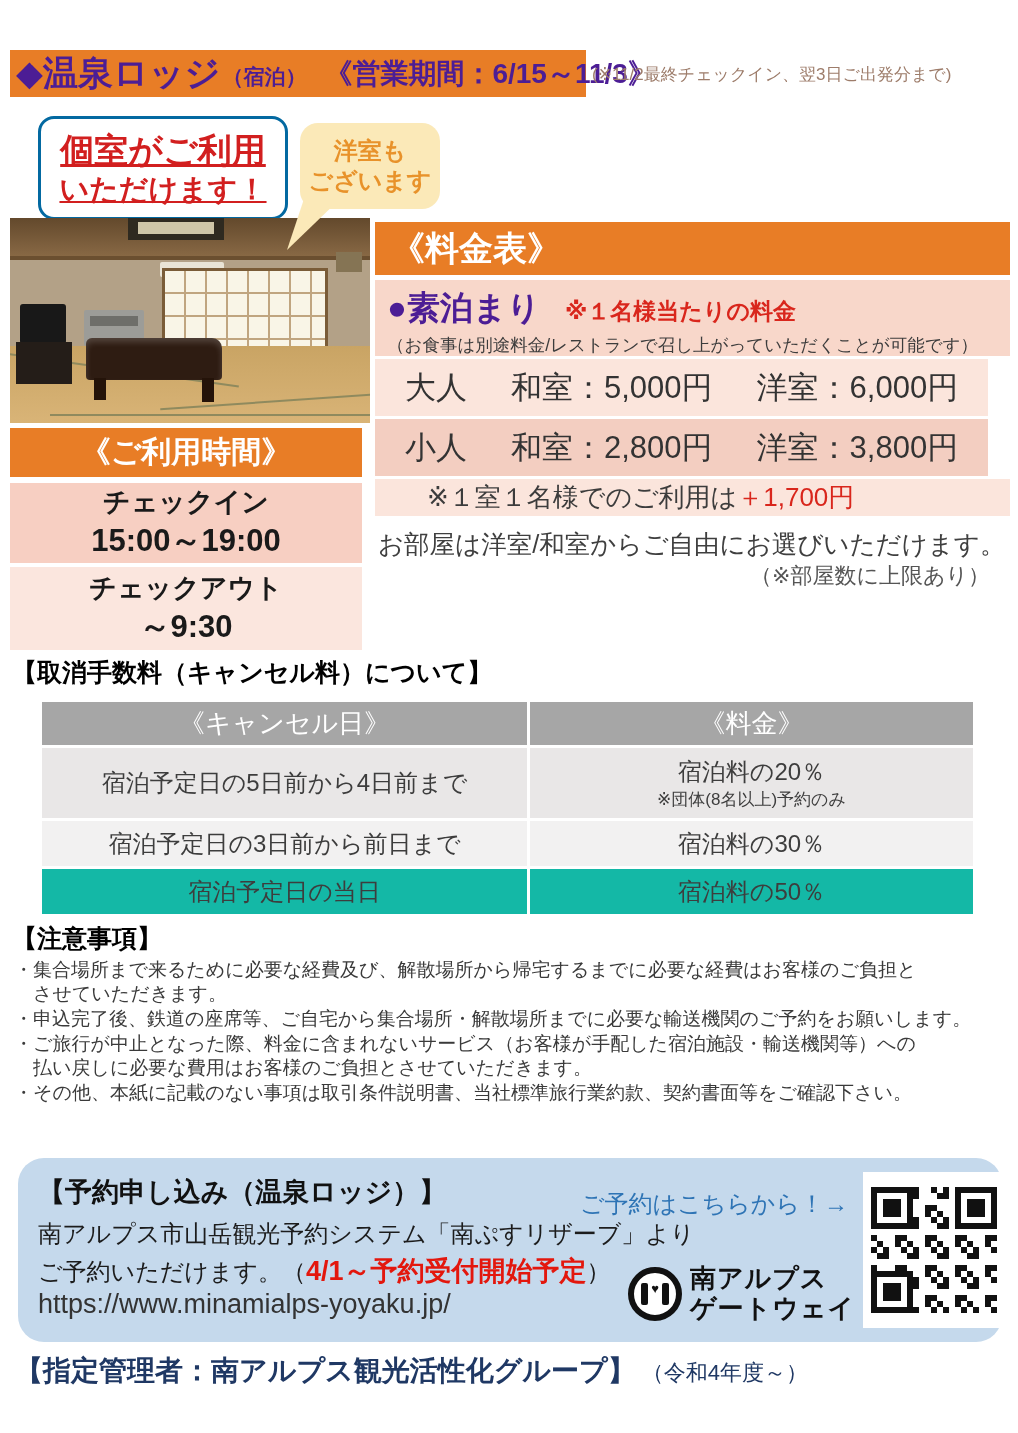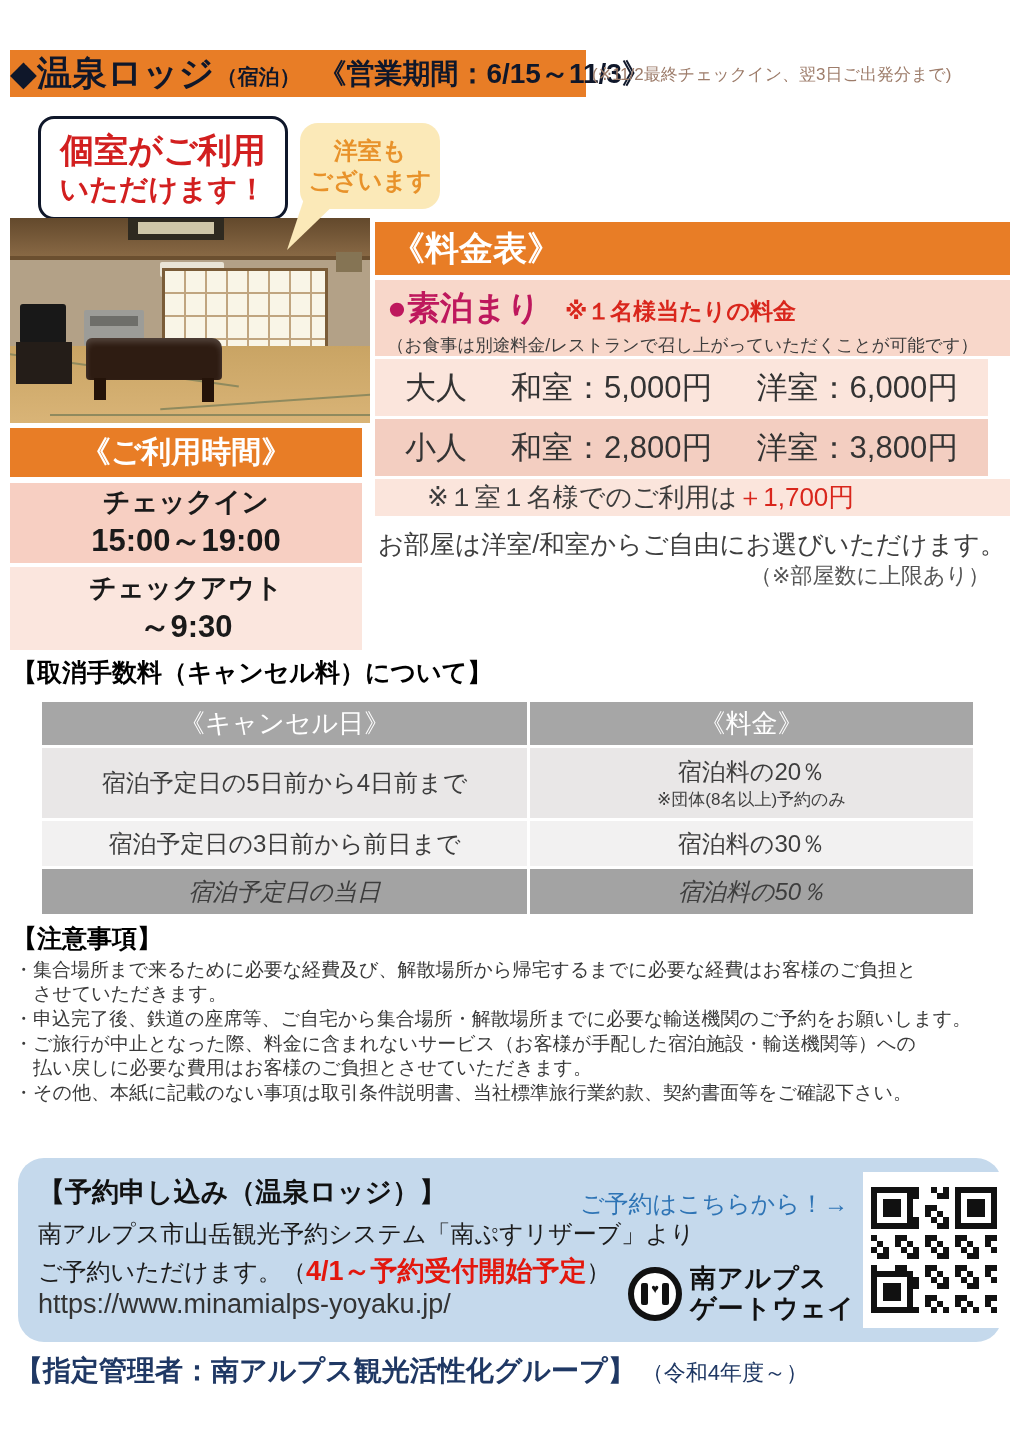--- a/index.html
+++ b/index.html
@@ -1,31 +1,31 @@
 <!DOCTYPE html>
 <html><head>
 <meta charset="utf-8">
 <style>
   html,body{margin:0;padding:0;background:#fff;}
   #page{position:relative;width:1018px;height:1433px;background:#fff;overflow:hidden;
         font-family:"Liberation Sans","DejaVu Sans",sans-serif;}
   .abs{position:absolute;}
 
   
-  .banner{left:10px;top:50px;width:576px;height:47px;background:#e87d26;color:#0f172a;
-          display:flex;align-items:center;box-sizing:border-box;white-space:nowrap;}
+  .banner{left:10px;top:50px;width:576px;height:47px;background:#e87d26;color:#4c1d95;
+          display:flex;align-items:center;padding-left:6px;box-sizing:border-box;white-space:nowrap;}
   .banner .t1{font-size:35px;font-weight:bold;}
   .banner .t2{font-size:21px;font-weight:bold;margin:6px 16px 0 2px;}
   .banner .t3{font-size:28px;font-weight:bold;margin-left:2px;}
   .banner-note{left:592px;top:63px;font-size:17px;color:#9d7c6a;white-space:nowrap;}
 
   
-  .private-box{left:38px;top:116px;width:244px;height:98px;background:#fff;border:3px solid #0f172a;
+  .private-box{left:38px;top:116px;width:244px;height:98px;background:#fff;border:3px solid #0369a1;
                border-radius:16px;color:#d21f1f;font-weight:bold;text-align:center;
-               display:flex;flex-direction:column;justify-content:center;line-height:1.25;}
+               display:flex;flex-direction:column;justify-content:center;line-height:1.25;text-decoration:underline;}
   .private-box .l1{font-size:34px;}
   .private-box .l2{font-size:29px;}
   .bubble{left:300px;top:123px;width:140px;height:86px;background:#fbe9b8;border-radius:18px;
           color:#e8922a;font-weight:bold;font-size:24px;text-align:center;line-height:1.25;
           display:flex;flex-direction:column;justify-content:center;z-index:6;}
   .bubble-tail{left:287px;top:198px;width:54px;height:52px;background:#fbe9b8;
                clip-path:polygon(100% 0,32% 0,0 100%);z-index:5;}
 
   
   .photo{left:10px;top:218px;width:360px;height:205px;background:#b3a187;overflow:hidden;}
@@ -51,21 +51,21 @@
   .ph-heater::after{content:"";position:absolute;left:6px;top:6px;width:48px;height:10px;background:#6e6e6a;}
   .ph-table{position:absolute;left:76px;top:120px;width:136px;height:42px;background:#2e1c12;
             border-radius:6px 10px 4px 4px;box-shadow:inset 0 4px 6px rgba(255,255,255,.18);}
   .ph-leg1{position:absolute;left:84px;top:160px;width:12px;height:22px;background:#241309;}
   .ph-leg2{position:absolute;left:192px;top:160px;width:12px;height:24px;background:#241309;}
 
   
   .fee-header{left:375px;top:222px;width:635px;height:53px;background:#e87d26;color:#fff;
               font-size:34px;font-weight:bold;display:flex;align-items:center;padding-left:16px;box-sizing:border-box;}
   .plan-block{left:375px;top:280px;width:635px;height:76px;background:#f8d7ca;box-sizing:border-box;padding:6px 0 0 12px;}
-  .plan-title{font-size:33px;font-weight:bold;color:#be185d;margin-top:12px;}
+  .plan-title{font-size:33px;font-weight:bold;color:#4c1d95;margin-top:12px;}
   .plan-note{font-size:23px;font-weight:bold;color:#d9261c;margin-left:20px;}
   .plan-sub{font-size:17.5px;color:#3c3c3c;margin-top:2px;}
   .rate-row{width:613px;height:57px;display:flex;align-items:center;gap:44px;
             font-size:31px;color:#333;padding-left:30px;box-sizing:border-box;}
   .rate-row1{left:375px;top:359px;background:#fbe5dc;}
   .rate-row2{left:375px;top:419px;background:#f3cec1;}
   .single-row{left:375px;top:479px;width:635px;height:37px;background:#fbe5dc;display:flex;align-items:center;
               font-size:26px;color:#3c3c3c;padding-left:52px;box-sizing:border-box;}
   .single-row .amount{color:#d9261c;font-weight:500;}
   .room-choice{left:378px;top:527px;width:642px;font-size:25.5px;color:#3f3f3f;white-space:nowrap;}
@@ -88,21 +88,21 @@
   .ct-c1{width:485px;display:flex;flex-direction:column;align-items:center;justify-content:center;}
   .ct-gap{width:3px;background:#fff;}
   .ct-c2{flex:1;display:flex;flex-direction:column;align-items:center;justify-content:center;}
   .ct-head{height:43px;}
   .ct-head .ct-c1,.ct-head .ct-c2{background:#a6a6a6;color:#fff;font-size:26px;}
   .ct-r1{height:70px;}
   .ct-r1 .ct-c1,.ct-r1 .ct-c2{background:#e9e7e7;}
   .ct-r2{height:45px;}
   .ct-r2 .ct-c1,.ct-r2 .ct-c2{background:#f2f1f1;}
   .ct-r3{height:45px;}
-  .ct-r3 .ct-c1,.ct-r3 .ct-c2{background:#a3a3a3;font-style:italic;}
+  .ct-r3 .ct-c1,.ct-r3 .ct-c2{background:#14b8a6;}
   .ct-cell-text{font-size:24px;color:#3d3d3d;}
   .ct-subnote{font-size:17px;color:#3d3d3d;}
 
   
   .notes-heading{left:12px;top:922px;font-size:25px;font-weight:bold;color:#000;}
   .notes{left:14px;top:958px;width:1002px;font-size:19px;color:#3a3a3a;line-height:1.26;}
   .notes .item{white-space:pre-line;margin-bottom:1px;}
 
   
   .blue-box{left:18px;top:1158px;width:984px;height:184px;background:#c5d9ec;border-radius:26px;}

